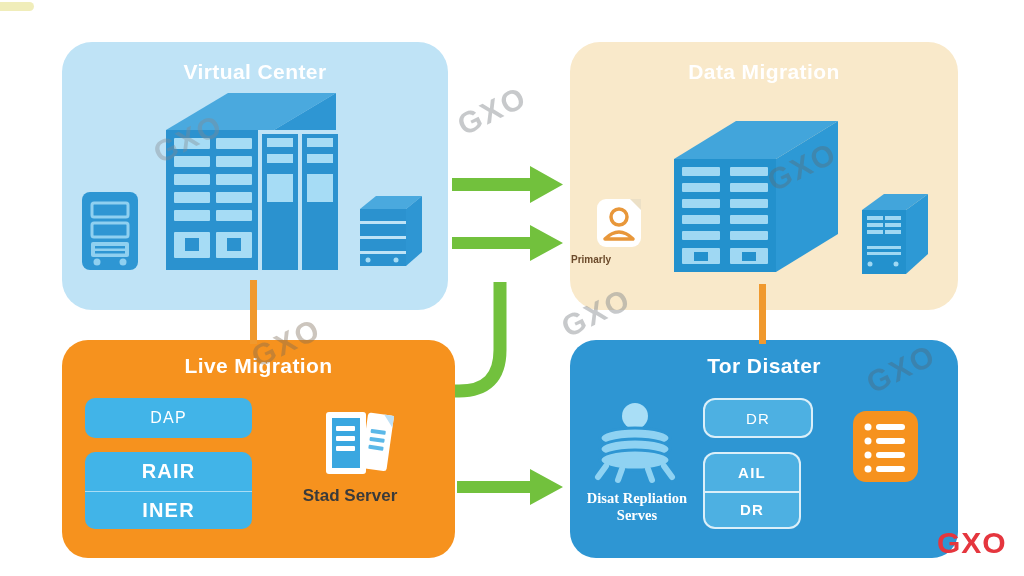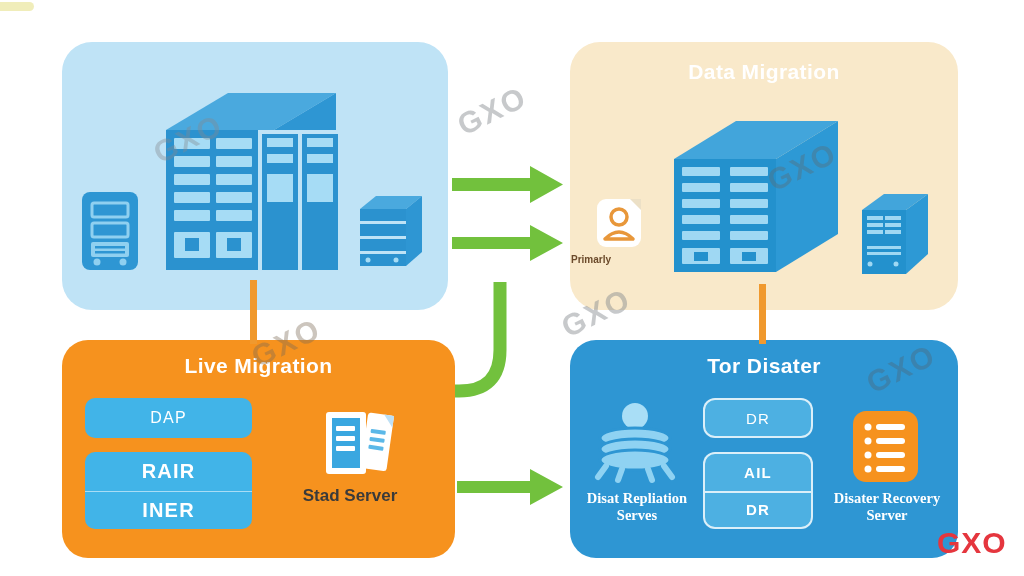--- a/index.html
+++ b/index.html
@@ -68,20 +68,21 @@
   }
 </style>
 </head>
 <body>
 
 <div class="canvas">
 
   <div class="corner-sliver"></div>
 
   <section class="box box-vc">
+    <div class="title">Virtual Center</div>
 
     <svg class="abs" style="left:20px; top:150px;" width="56" height="78" viewBox="0 0 56 78">
       <rect x="0" y="0" width="56" height="78" rx="8" fill="#2e96d3"></rect>
       <rect x="10" y="11" width="36" height="14" rx="2" fill="none" stroke="#8fd0f0" stroke-width="3"></rect>
       <rect x="10" y="31" width="36" height="14" rx="2" fill="none" stroke="#8fd0f0" stroke-width="3"></rect>
       <rect x="9" y="50" width="38" height="15" rx="2" fill="#8fd0f0"></rect>
       <rect x="13" y="54" width="30" height="2.5" fill="#2e96d3"></rect>
       <rect x="13" y="59" width="30" height="2.5" fill="#2e96d3"></rect>
       <circle cx="15" cy="70" r="3.5" fill="#8fd0f0"></circle>
       <circle cx="41" cy="70" r="3.5" fill="#8fd0f0"></circle>
@@ -222,39 +223,38 @@
         <line x1="16" y1="66" x2="8" y2="77"></line>
         <line x1="32" y1="69" x2="28" y2="80"></line>
         <line x1="58" y1="69" x2="62" y2="80"></line>
         <line x1="74" y1="66" x2="82" y2="77"></line>
       </g>
     </svg>
     <div class="abs cap-white" style="left:2px; top:150px; width:130px;">Disat Repliation Serves</div>
 
     <div class="btn dr-btn" style="left:133px; top:58px; width:110px; height:40px;">DR</div>
 
-    <div class="dr-group" style="left:133px; top:112px; width:110px; height:77px;">
+    <div class="dr-group" style="left:133px; top:112px; width:98px; height:77px;">
       <div class="cell">AIL</div>
       <div class="cell">DR</div>
     </div>
 
     <svg class="abs" style="left:283px; top:71px;" width="65" height="71" viewBox="0 0 65 71">
       <rect x="0" y="0" width="65" height="71" rx="13" fill="#f6921e"></rect>
       <g fill="#ffffff">
         <circle cx="15" cy="16" r="3.5"></circle>
           <rect x="23" y="13" width="29" height="6" rx="3"></rect>
         <circle cx="15" cy="30" r="3.5"></circle>
           <rect x="23" y="27" width="29" height="6" rx="3"></rect>
         <circle cx="15" cy="44" r="3.5"></circle>
           <rect x="23" y="41" width="29" height="6" rx="3"></rect>
         <circle cx="15" cy="58" r="3.5"></circle>
           <rect x="23" y="55" width="29" height="6" rx="3"></rect>
       </g>
     </svg>
-    <div class="abs cap-white" style="left:252px; top:150px; width:130px;">Disater Recovery Server</div>
   </section>
 
   <svg class="overlay" width="1024" height="576" viewBox="0 0 1024 576">
     <rect x="250" y="280" width="7" height="64" fill="#f0992e"></rect>
     <rect x="759" y="284" width="7" height="60" fill="#f0992e"></rect>
     <path d="M452 178 H530 V166 L563 184.5 L530 203 V191 H452 Z" fill="#72c13d"></path>
     <path d="M452 237 H530 V225 L563 243 L530 261 V249 H452 Z" fill="#72c13d"></path>
     <path d="M500 282 V350 Q500 391 459 391 H455" fill="none" stroke="#72c13d" stroke-width="13"></path>
     <path d="M457 481 H530 V469 L563 487 L530 505 V493 H457 Z" fill="#72c13d"></path>
   </svg>

